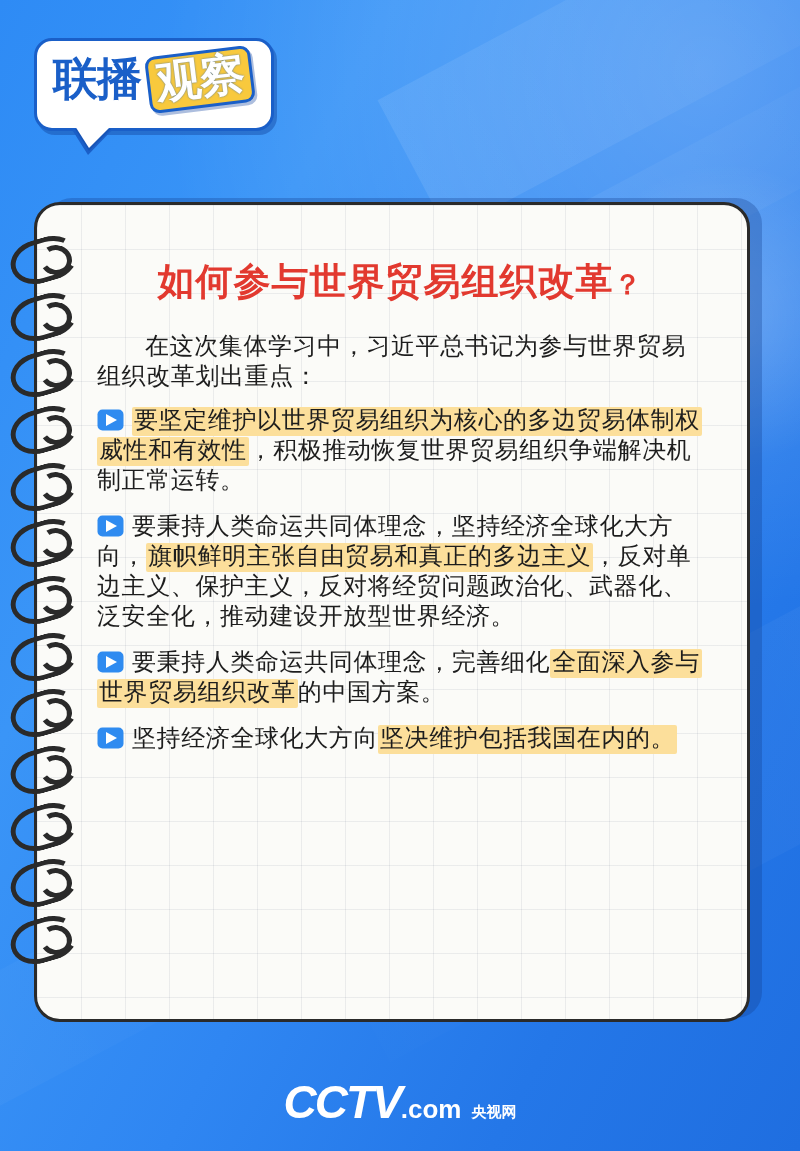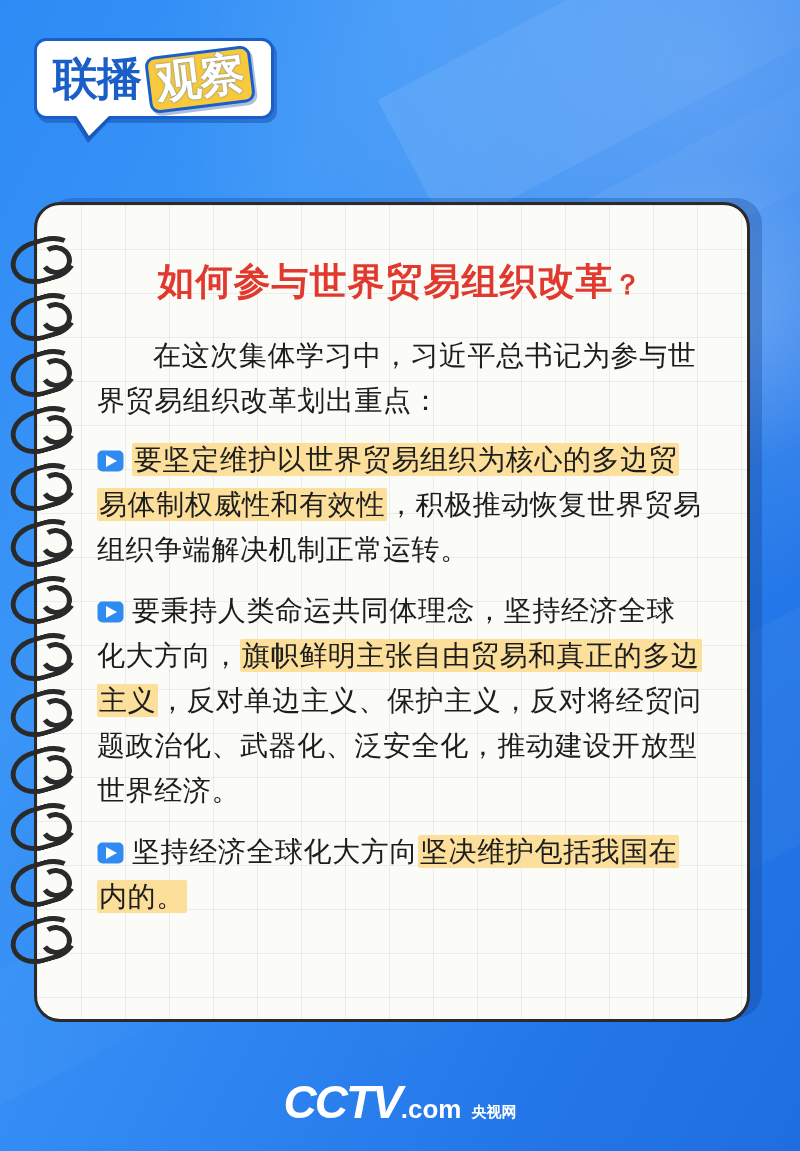--- a/index.html
+++ b/index.html
@@ -33,24 +33,24 @@
     background: radial-gradient(circle, rgba(255,255,255,0.20) 0%, rgba(255,255,255,0) 65%);
     pointer-events: none;
   }
 
   
   .logo-wrap {
     position: absolute; left: 34px; top: 38px; width: 280px; height: 130px;
   }
   .logo-bubble {
     position: absolute; left: 0; top: 0;
-    padding: 10px 18px 8px 16px;
+    padding: 10px 18px 20px 16px;
     background: #ffffff;
     border: 3px solid #1a5fc8;
-    border-radius: 12px;
+    border-radius: 18px;
     box-shadow: 3px 4px 0 rgba(20,70,160,0.45);
     display: flex; align-items: center; gap: 2px;
   }
   .logo-bubble:after {
     content: "";
     position: absolute; left: 38px; bottom: -20px;
     width: 0; height: 0;
     border-left: 14px solid transparent;
     border-right: 22px solid transparent;
     border-top: 22px solid #ffffff;
@@ -152,23 +152,23 @@
     font-size: 37px; font-weight: bold;
     color: #e2392f;
     text-align: center;
     letter-spacing: 1px;
     margin-bottom: 26px;
   }
   .headline .qmark { font-size: 28px; }
 
   
   .body-text {
-    font-family: Liberation Serif, serif;
-    font-size: 28px;
-    line-height: 45px;
+    font-family: Liberation Mono, monospace;
+    font-size: 24px;
+    line-height: 30px;
     color: #1d1d1d;
     letter-spacing: 0.6px;
   }
   .lede { text-indent: 2em; margin-bottom: 14px; }
 
   .bullet-block {
     position: relative;
     margin-bottom: 16px;
     padding-left: 0;
   }
@@ -253,20 +253,30 @@
         <span class="rowtext">
           <span class="mk">
             <svg width="27" height="24" viewBox="0 0 27 24">
               <rect x="0.5" y="1.5" width="26" height="21" rx="5" fill="#2f8bf0"></rect>
               <polygon points="9,6 20,12 9,18" fill="#ffffff"></polygon>
             </svg>
           </span><span>要秉持人类命运共同体理念，坚持经济全球化大方向，</span><span class="hl">旗帜鲜明主张自由贸易和真正的多边主义</span><span>，反对单边主义、保护主义，反对将经贸问题政治化、武器化、泛安全化，推动建设开放型世界经济。</span>
         </span>
       </div>
 
+      <div class="bullet-block">
+        <span class="rowtext">
+          <span class="mk">
+            <svg width="27" height="24" viewBox="0 0 27 24">
+              <rect x="0.5" y="1.5" width="26" height="21" rx="5" fill="#2f8bf0"></rect>
+              <polygon points="9,6 20,12 9,18" fill="#ffffff"></polygon>
+            </svg>
+          </span><span>要秉持人类命运共同体理念，完善细化</span><span class="hl">全面深入参与世界贸易组织改革</span><span>的中国方案。</span>
+        </span>
+      </div>
 
       <div class="bullet-block">
         <span class="rowtext">
           <span class="mk">
             <svg width="27" height="24" viewBox="0 0 27 24">
               <rect x="0.5" y="1.5" width="26" height="21" rx="5" fill="#2f8bf0"></rect>
               <polygon points="9,6 20,12 9,18" fill="#ffffff"></polygon>
             </svg>
           </span><span>坚持经济全球化大方向</span><span class="hl">坚决维护包括我国在内的。</span>
         </span>

